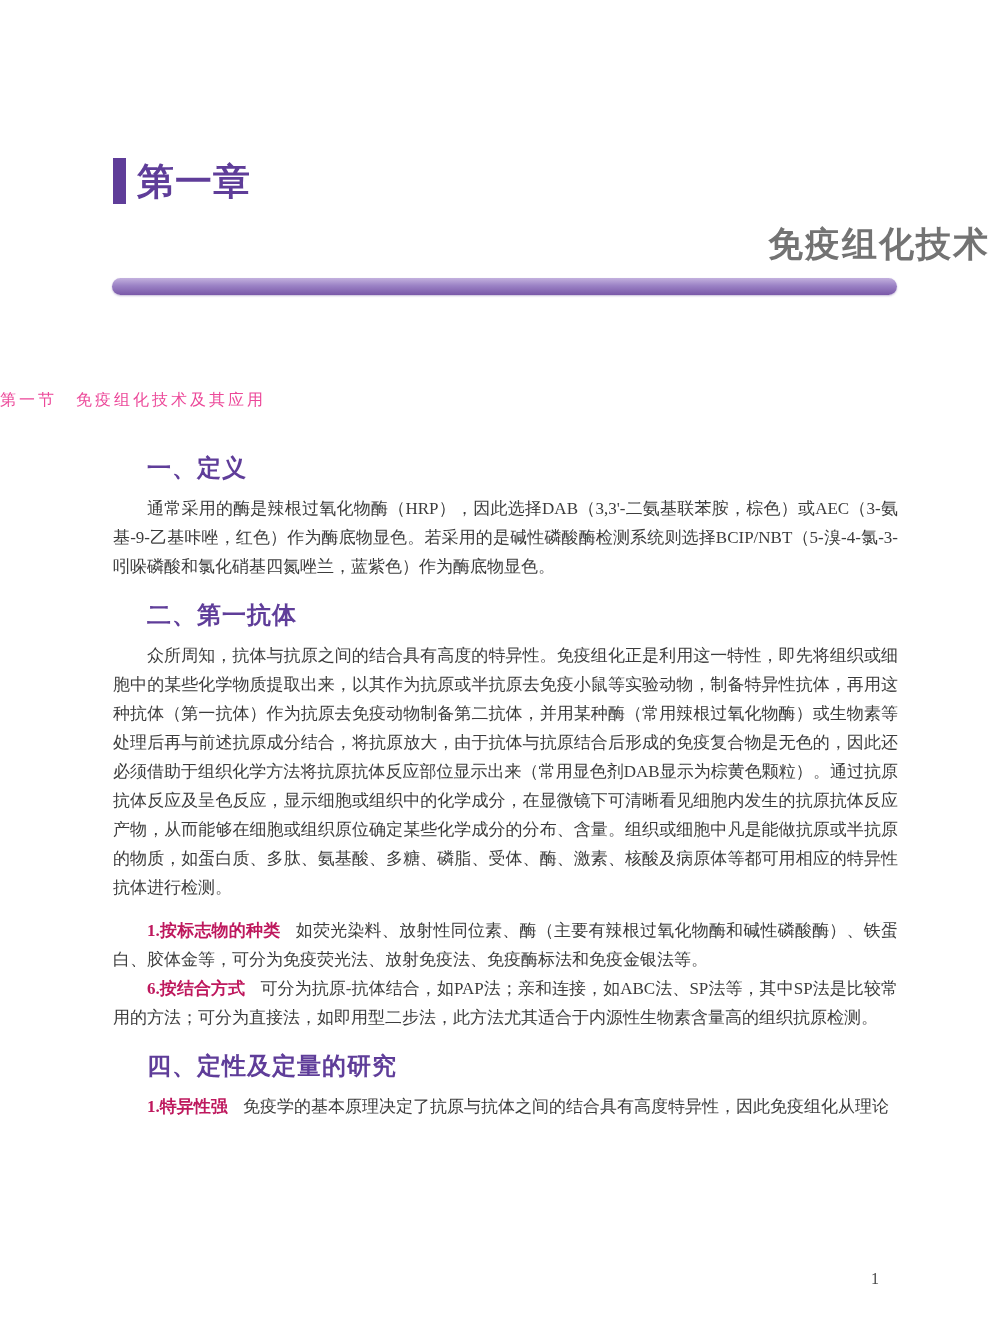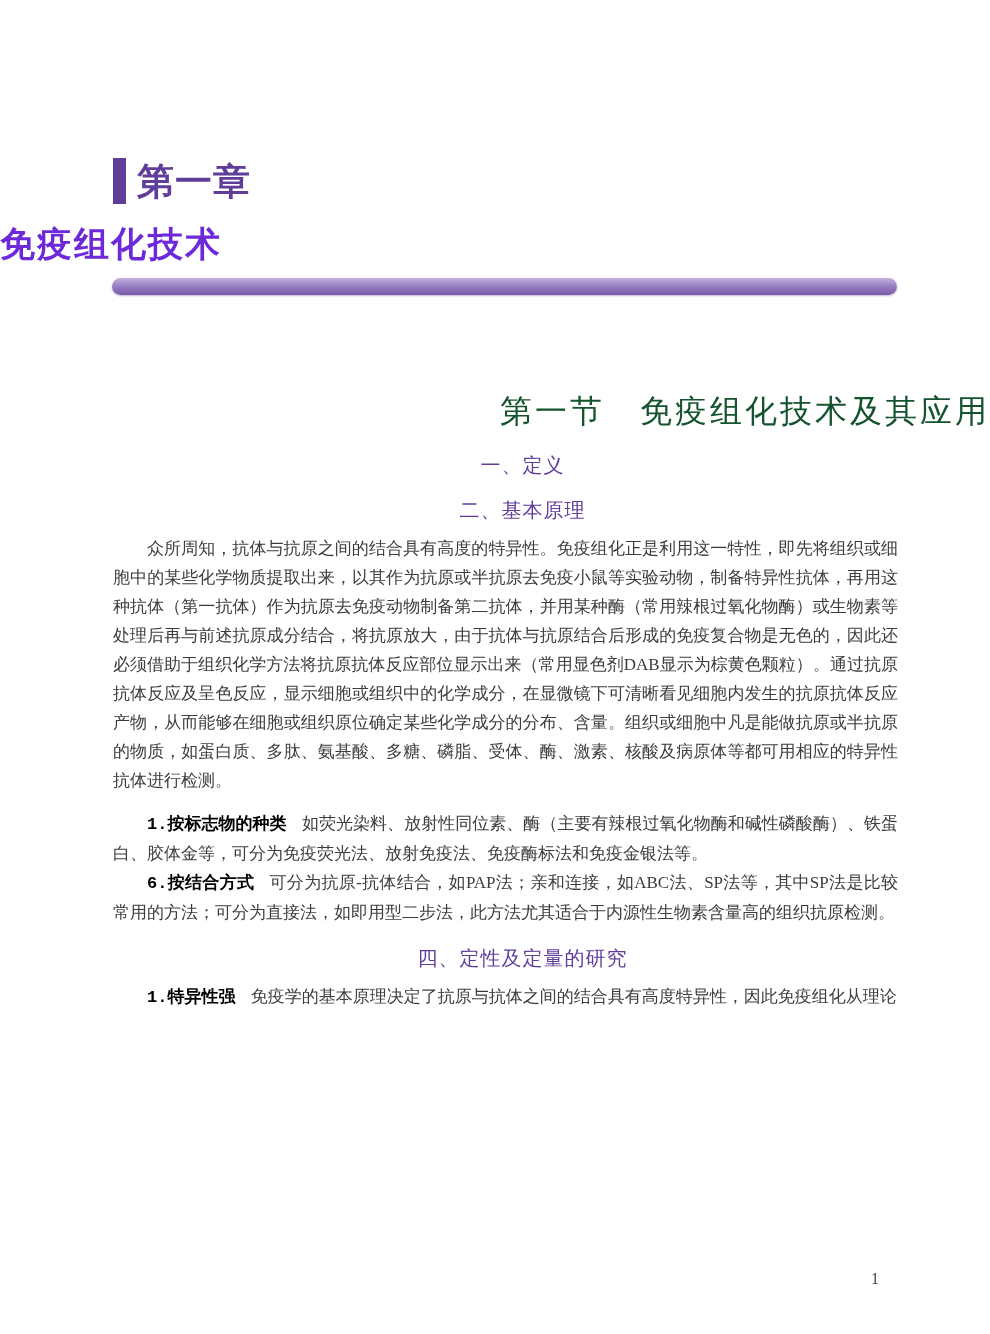--- a/index.html
+++ b/index.html
@@ -19,51 +19,51 @@
     margin-right:11px; flex:0 0 auto;
   }
   .chapter-marker {
     font-family:"Liberation Sans","DejaVu Sans",sans-serif;
     font-size:37px; font-weight:bold; color:#5f3d99; line-height:1;
     letter-spacing:1px;
     text-align:right;
   }
   .page-title {
     position:absolute; left:0; top:224px; width:100%;
-    text-align:left; font-size:35px; font-weight:bold;
-    color:#6d28d9; letter-spacing:2px; line-height:1.2;
+    text-align:right; font-size:35px; font-weight:bold;
+    color:#737373; letter-spacing:2px; line-height:1.2;
   }
   .rule-bar {
     position:absolute; left:112px; top:278px; width:785px; height:17px;
     border-radius:9px;
     background:linear-gradient(180deg,#c3b1de 0%, #9b82c5 45%, #7a58a8 100%);
     box-shadow:0 1px 2px rgba(90,60,140,0.35);
   }
   .section-heading {
     position:absolute; left:0; top:390px; width:100%;
-    text-align:right; font-size:32px; color:#14532d;
+    text-align:left; font-size:16px; color:#ec4899;
     letter-spacing:3px; font-weight:500;
   }
   .flow {
     position:absolute; left:113px; top:452px; width:785px;
   }
   .h2 {
     font-family:"Liberation Sans","DejaVu Sans",sans-serif;
-    font-size:20px; font-weight:normal; color:#5f3d99;
-    margin:0 0 10px 34px; letter-spacing:1px;text-align:center;
+    font-size:24px; font-weight:bold; color:#5f3d99;
+    margin:0 0 10px 34px; letter-spacing:1px;
   }
   .h2.mt { margin-top:18px; }
   p.body {
     font-size:17px; line-height:29px; text-align:justify;
     text-indent:2em; color:#3c3c3c;
   }
   p.body.gap-after { margin-bottom:14px; }
   .runin-label {
-    font-family:Liberation Mono, monospace;
-    color:#000000; font-weight:600; margin-right:0.9em;
+    font-family:Liberation Serif, serif;
+    color:#be185d; font-weight:600; margin-right:0.9em;
   }
   .page-number {
     position:absolute; left:860px; top:1270px; width:30px;
     text-align:center; font-size:16px; color:#4a4a4a;
     font-family:"Liberation Serif","DejaVu Serif",serif;
   }
 </style>
 </head>
 <body>
 
@@ -76,22 +76,23 @@
 
   <div class="page-title">免疫组化技术</div>
 
   <div class="rule-bar"></div>
 
   <div class="section-heading">第一节　免疫组化技术及其应用</div>
 
   <div class="flow">
 
     <div class="h2">一、定义</div>
+    <p class="body gap-after">通常采用的酶是辣根过氧化物酶（HRP），因此选择DAB（3,3'-二氨基联苯胺，棕色）或AEC（3-氨基-9-乙基咔唑，红色）作为酶底物显色。若采用的是碱性磷酸酶检测系统则选择BCIP/NBT（5-溴-4-氯-3-吲哚磷酸和氯化硝基四氮唑兰，蓝紫色）作为酶底物显色。</p>
 
-    <div class="h2 mt">二、基本原理</div>
+    <div class="h2 mt">二、第一抗体</div>
     <p class="body gap-after">众所周知，抗体与抗原之间的结合具有高度的特异性。免疫组化正是利用这一特性，即先将组织或细胞中的某些化学物质提取出来，以其作为抗原或半抗原去免疫小鼠等实验动物，制备特异性抗体，再用这种抗体（第一抗体）作为抗原去免疫动物制备第二抗体，并用某种酶（常用辣根过氧化物酶）或生物素等处理后再与前述抗原成分结合，将抗原放大，由于抗体与抗原结合后形成的免疫复合物是无色的，因此还必须借助于组织化学方法将抗原抗体反应部位显示出来（常用显色剂DAB显示为棕黄色颗粒）。通过抗原抗体反应及呈色反应，显示细胞或组织中的化学成分，在显微镜下可清晰看见细胞内发生的抗原抗体反应产物，从而能够在细胞或组织原位确定某些化学成分的分布、含量。组织或细胞中凡是能做抗原或半抗原的物质，如蛋白质、多肽、氨基酸、多糖、磷脂、受体、酶、激素、核酸及病原体等都可用相应的特异性抗体进行检测。</p>
 
     <p class="body"><span class="runin-label">1.按标志物的种类</span><span>如荧光染料、放射性同位素、酶（主要有辣根过氧化物酶和碱性磷酸酶）、铁蛋白、胶体金等，可分为免疫荧光法、放射免疫法、免疫酶标法和免疫金银法等。</span></p>
     <p class="body gap-after"><span class="runin-label">6.按结合方式</span><span>可分为抗原-抗体结合，如PAP法；亲和连接，如ABC法、SP法等，其中SP法是比较常用的方法；可分为直接法，如即用型二步法，此方法尤其适合于内源性生物素含量高的组织抗原检测。</span></p>
 
     <div class="h2 mt">四、定性及定量的研究</div>
     <p class="body"><span class="runin-label">1.特异性强</span><span>免疫学的基本原理决定了抗原与抗体之间的结合具有高度特异性，因此免疫组化从理论</span></p>
 
   </div>
 

